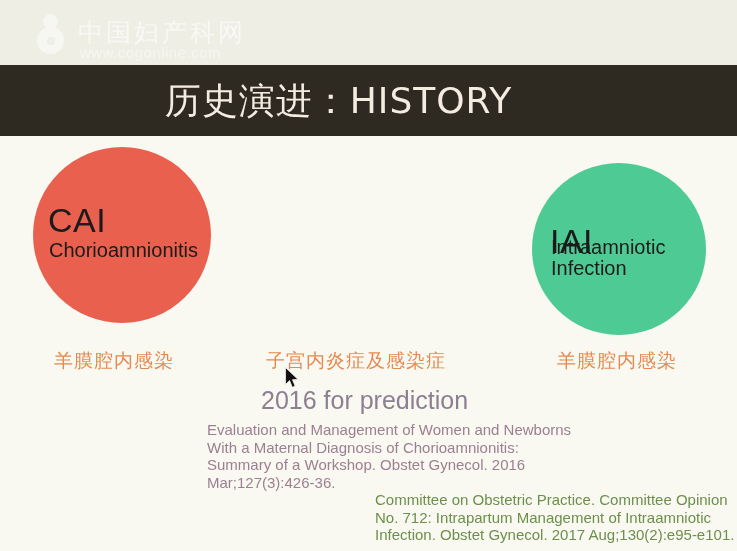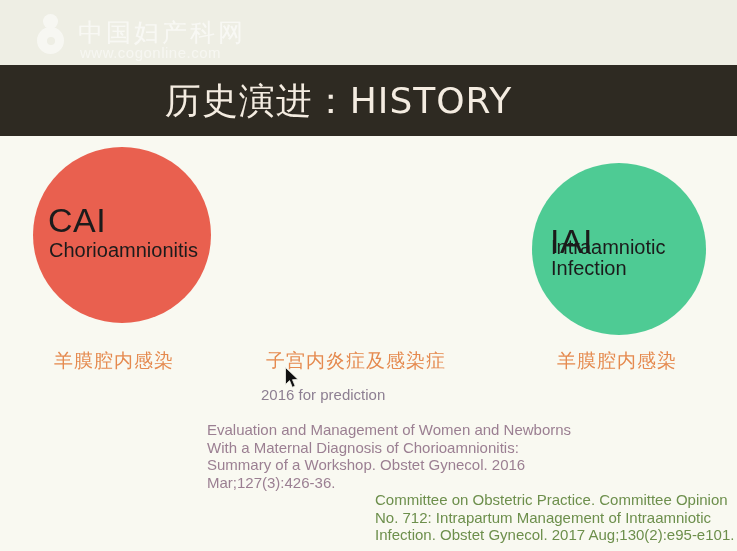--- a/index.html
+++ b/index.html
@@ -174,21 +174,21 @@
     white-space: nowrap;
     font-family: "DejaVu Sans", sans-serif;
   }
   #cn-cai { left: 54px; top: 348px; }
   #cn-3i  { left: 266px; top: 348px; }
   #cn-iai { left: 557px; top: 348px; }
 
   
   .year-line {
     position: absolute;
-    font-size: 15px;
+    font-size: 25px;
     white-space: nowrap;
     font-family: "Liberation Sans", sans-serif;
     text-align: center;
   }
   #year-2016 {
     left: 261px;
     top: 386px;
     color: #8d7f92;
   }
   #year-2017 {

